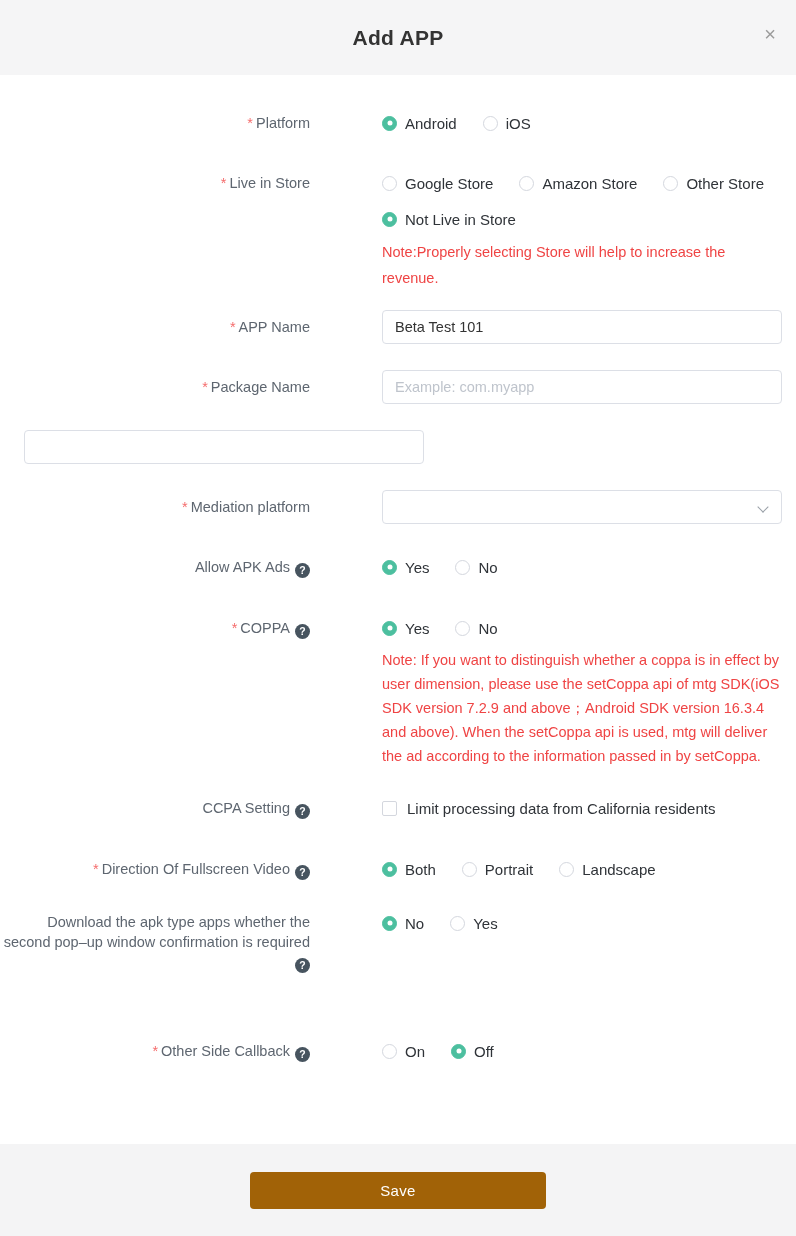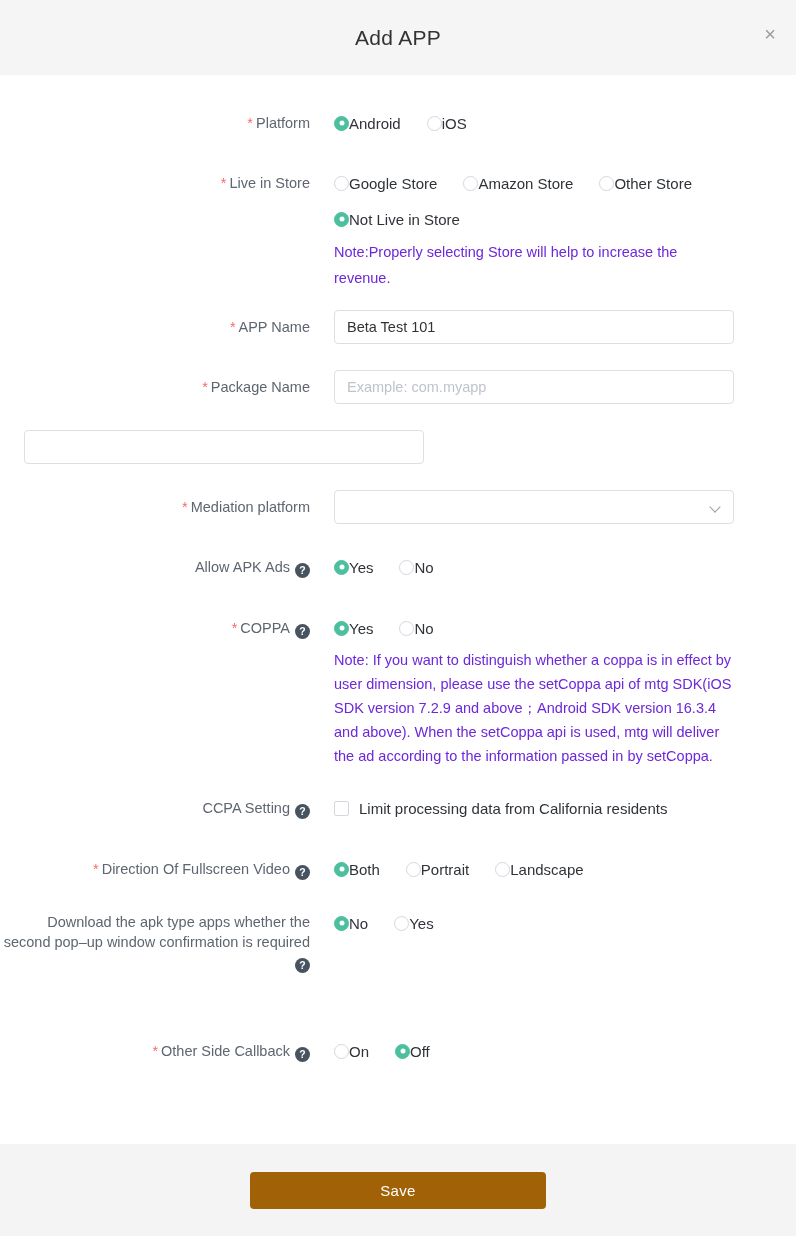--- a/index.html
+++ b/index.html
@@ -9,31 +9,31 @@
     font-family:"Liberation Sans","DejaVu Sans",sans-serif;
     font-size:14px; color:#333; overflow:hidden;
   }
   .dialog { width:796px; height:1236px; background:#fff; display:flex; flex-direction:column; }
 
   
   .dlg-header {
     height:75px; background:#f5f5f6; position:relative; flex:0 0 auto;
     display:flex; align-items:center; justify-content:center;
   }
-  .dlg-title { font-size:21px; font-weight:normal; color:#333; letter-spacing:.3px; }
+  .dlg-title { font-size:21px; font-weight:bold; color:#333; letter-spacing:.3px; }
   .dlg-close {
     position:absolute; right:16px; top:24px; width:20px; height:20px;
     font-size:20px; line-height:18px; color:#9b9b9b; text-align:center;
     cursor:pointer; background:none; border:none; font-family:inherit;
   }
 
   
   .dlg-body { height:1069px; flex:0 0 auto; padding-top:38px; background:#fff; }
 
-  .row { display:flex; align-items:flex-start; }
+  .row { display:flex; align-items:flex-start;gap:48px; }
   .row .label-cell {
     width:310px; flex:0 0 310px; text-align:right; color:#5e6670;
     line-height:20px; font-size:14.5px;
   }
   .row .control-cell { margin-left:24px; width:400px; flex:0 0 400px; }
   .row.v-center-input .label-cell { line-height:34px; }
 
   .req { color:#f56c6c; margin-right:3px; }
 
   .help-icon {
@@ -48,21 +48,21 @@
   .radio-item:last-child { margin-right:0; }
   .radio {
     width:15px; height:15px; border-radius:50%;
     border:1px solid #d4d7de; background:#fff; flex:0 0 15px; position:relative;
   }
   .radio.checked { background:#4cbf9f; border-color:#4cbf9f; }
   .radio.checked::after {
     content:""; position:absolute; left:50%; top:50%; width:5px; height:5px;
     border-radius:50%; background:#fff; transform:translate(-50%,-50%);
   }
-  .radio-label { margin-left:0; color:#2f3338; font-size:15px; }
+  .radio-label { margin-left:8px; color:#2f3338; font-size:15px; }
 
   
   .checkbox-line { display:flex; align-items:center; height:20px; cursor:pointer; }
   .checkbox {
     width:15px; height:15px; border:1px solid #d4d7de; border-radius:2px;
     background:#fff; flex:0 0 15px;
   }
   .checkbox-label { margin-left:10px; color:#2f3338; font-size:15px; }
 
   
@@ -76,21 +76,21 @@
   .select-box {
     width:400px; height:34px; border:1px solid #dcdfe6; border-radius:4px;
     background:#fff; position:relative; cursor:pointer;
   }
   .chevron-down {
     position:absolute; right:14px; top:12px; width:8px; height:8px;
     border-right:1.4px solid #9aa0a8; border-bottom:1.4px solid #9aa0a8;
     transform:rotate(45deg);
   }
 
-  .note-red { color:#6d28d9; font-size:14.5px; }
+  .note-red { color:#ef4444; font-size:14.5px; }
   .note-store { line-height:26px; width:400px; }
   .note-coppa { line-height:24px; width:404px; }
 
   
   .row-platform   { margin-bottom:40px; }
   .row-live .radio-line.line1 { margin-bottom:16px; }
   .row-live .radio-line.line2 { margin-bottom:10px; }
   .row-live       { margin-bottom:19px; }
   .row-appname    { margin-bottom:26px; }
   .row-package    { margin-bottom:26px; }

